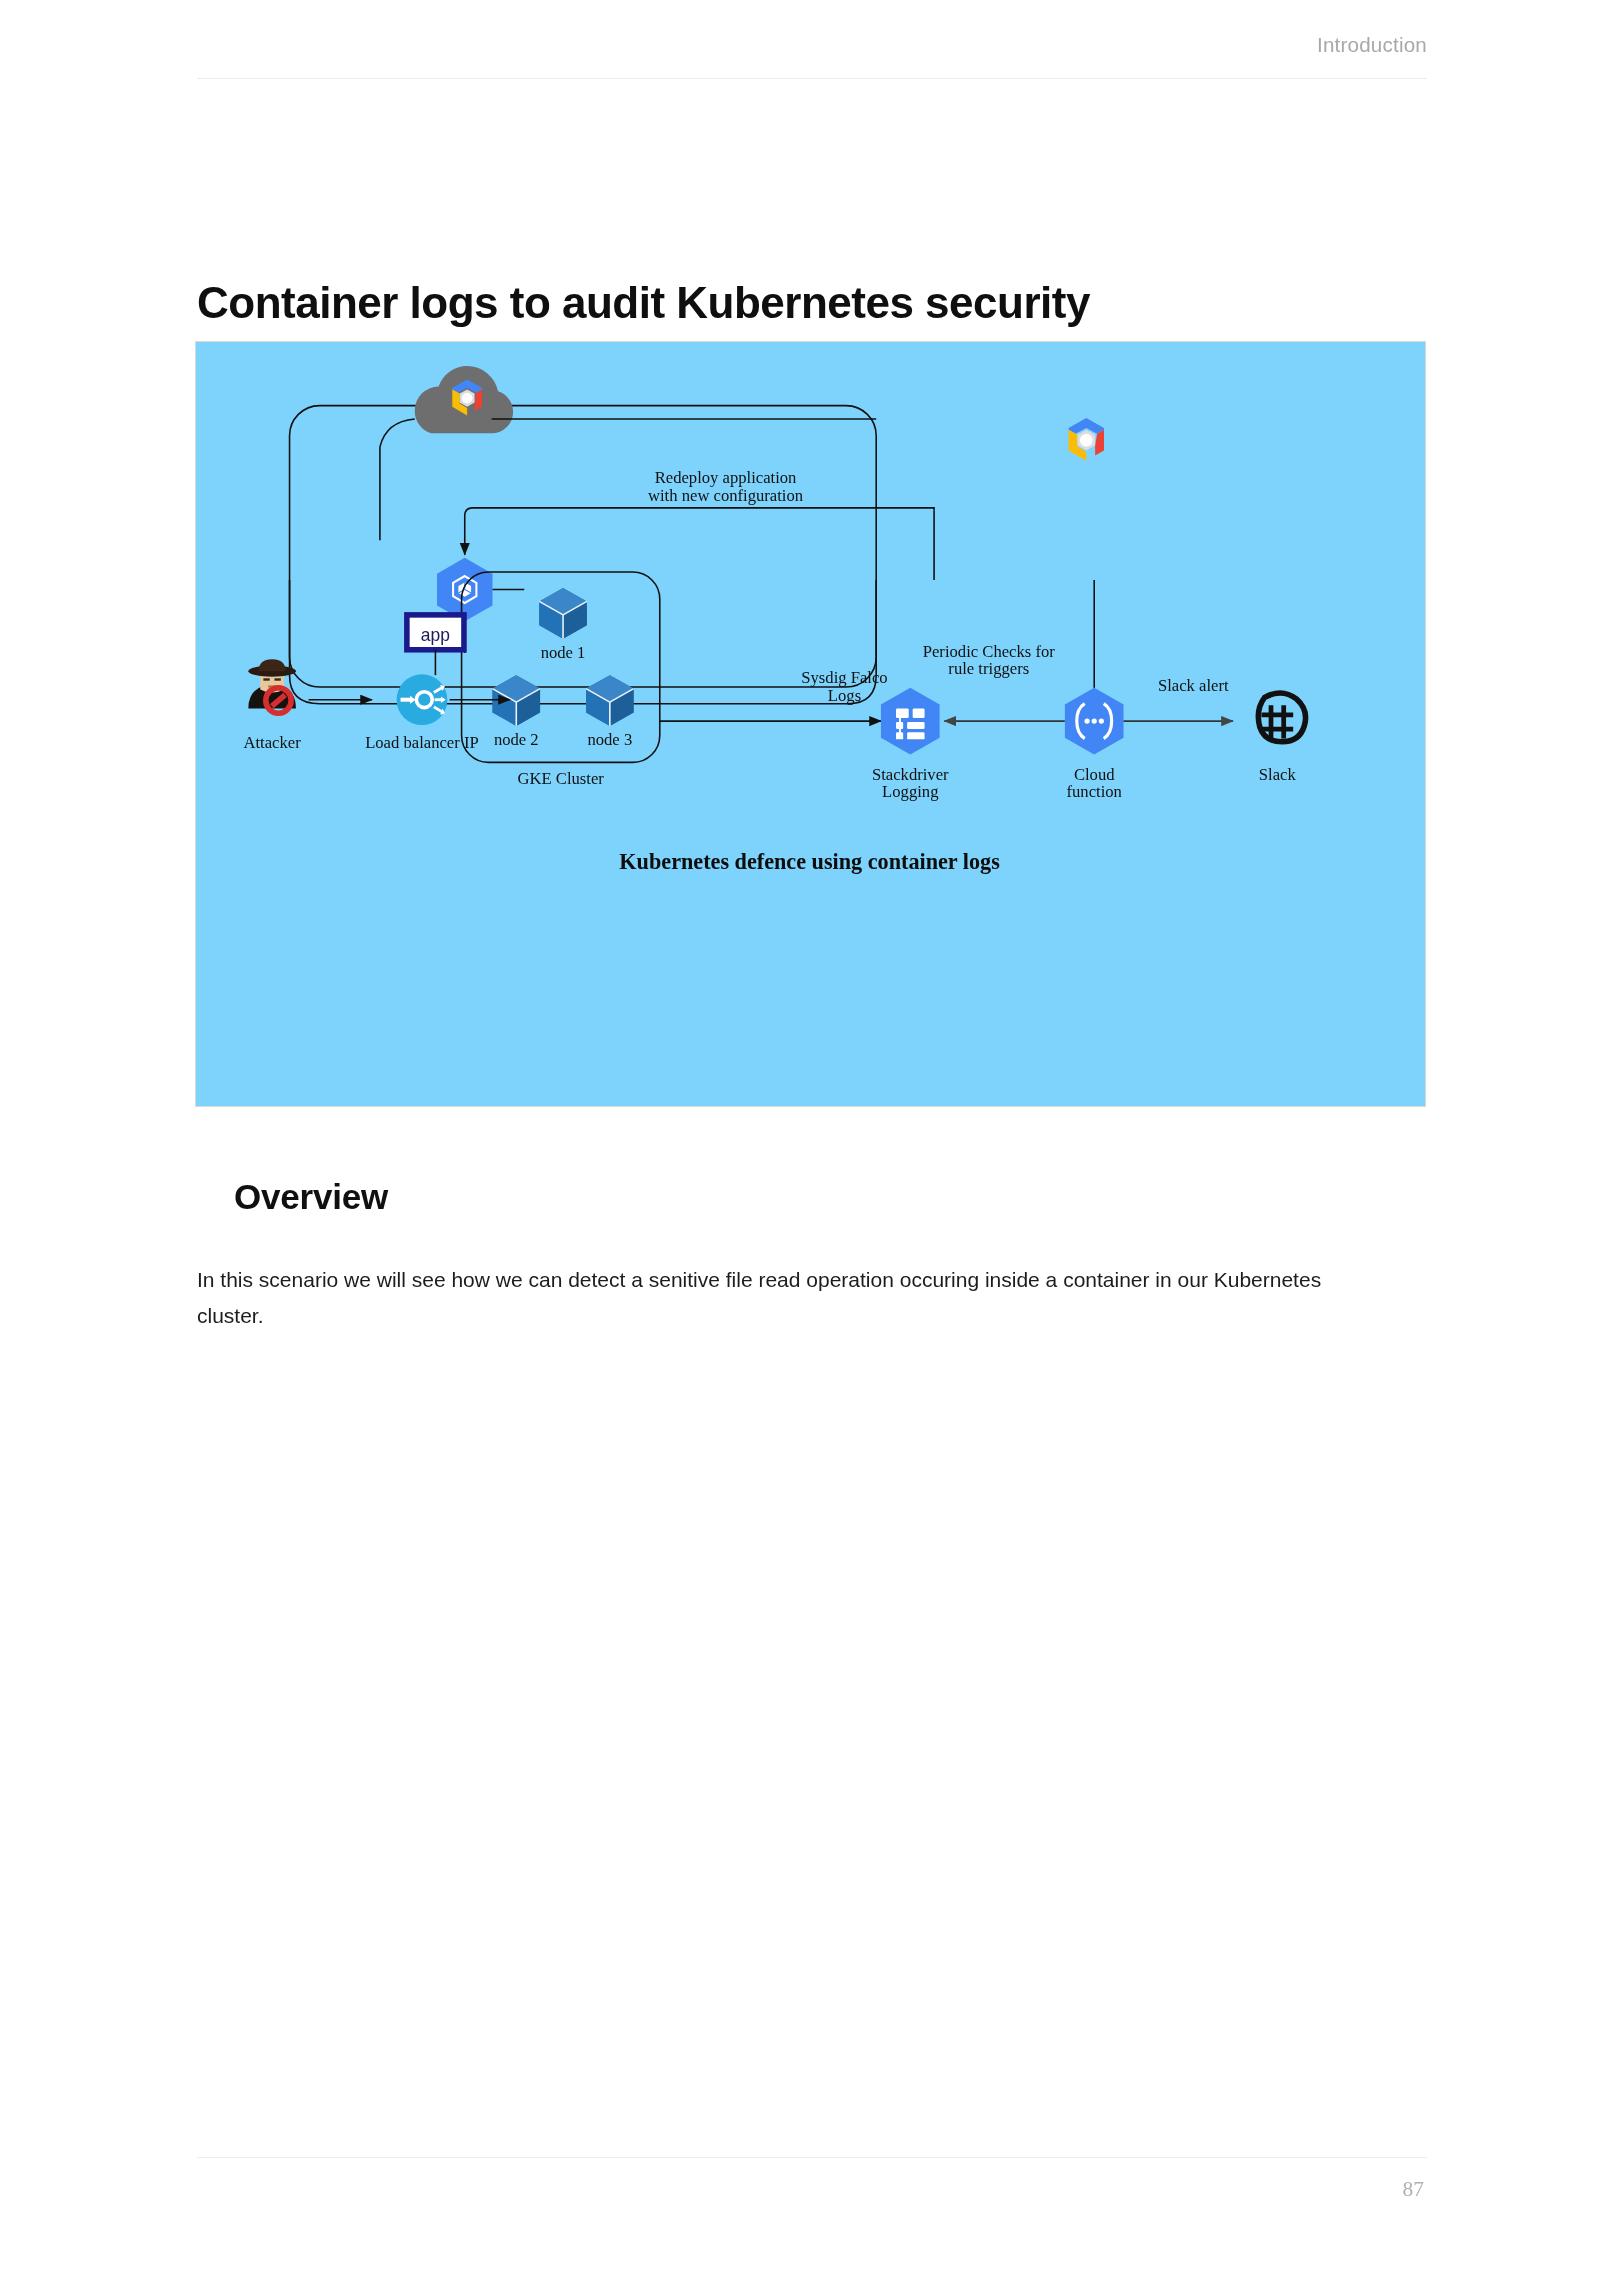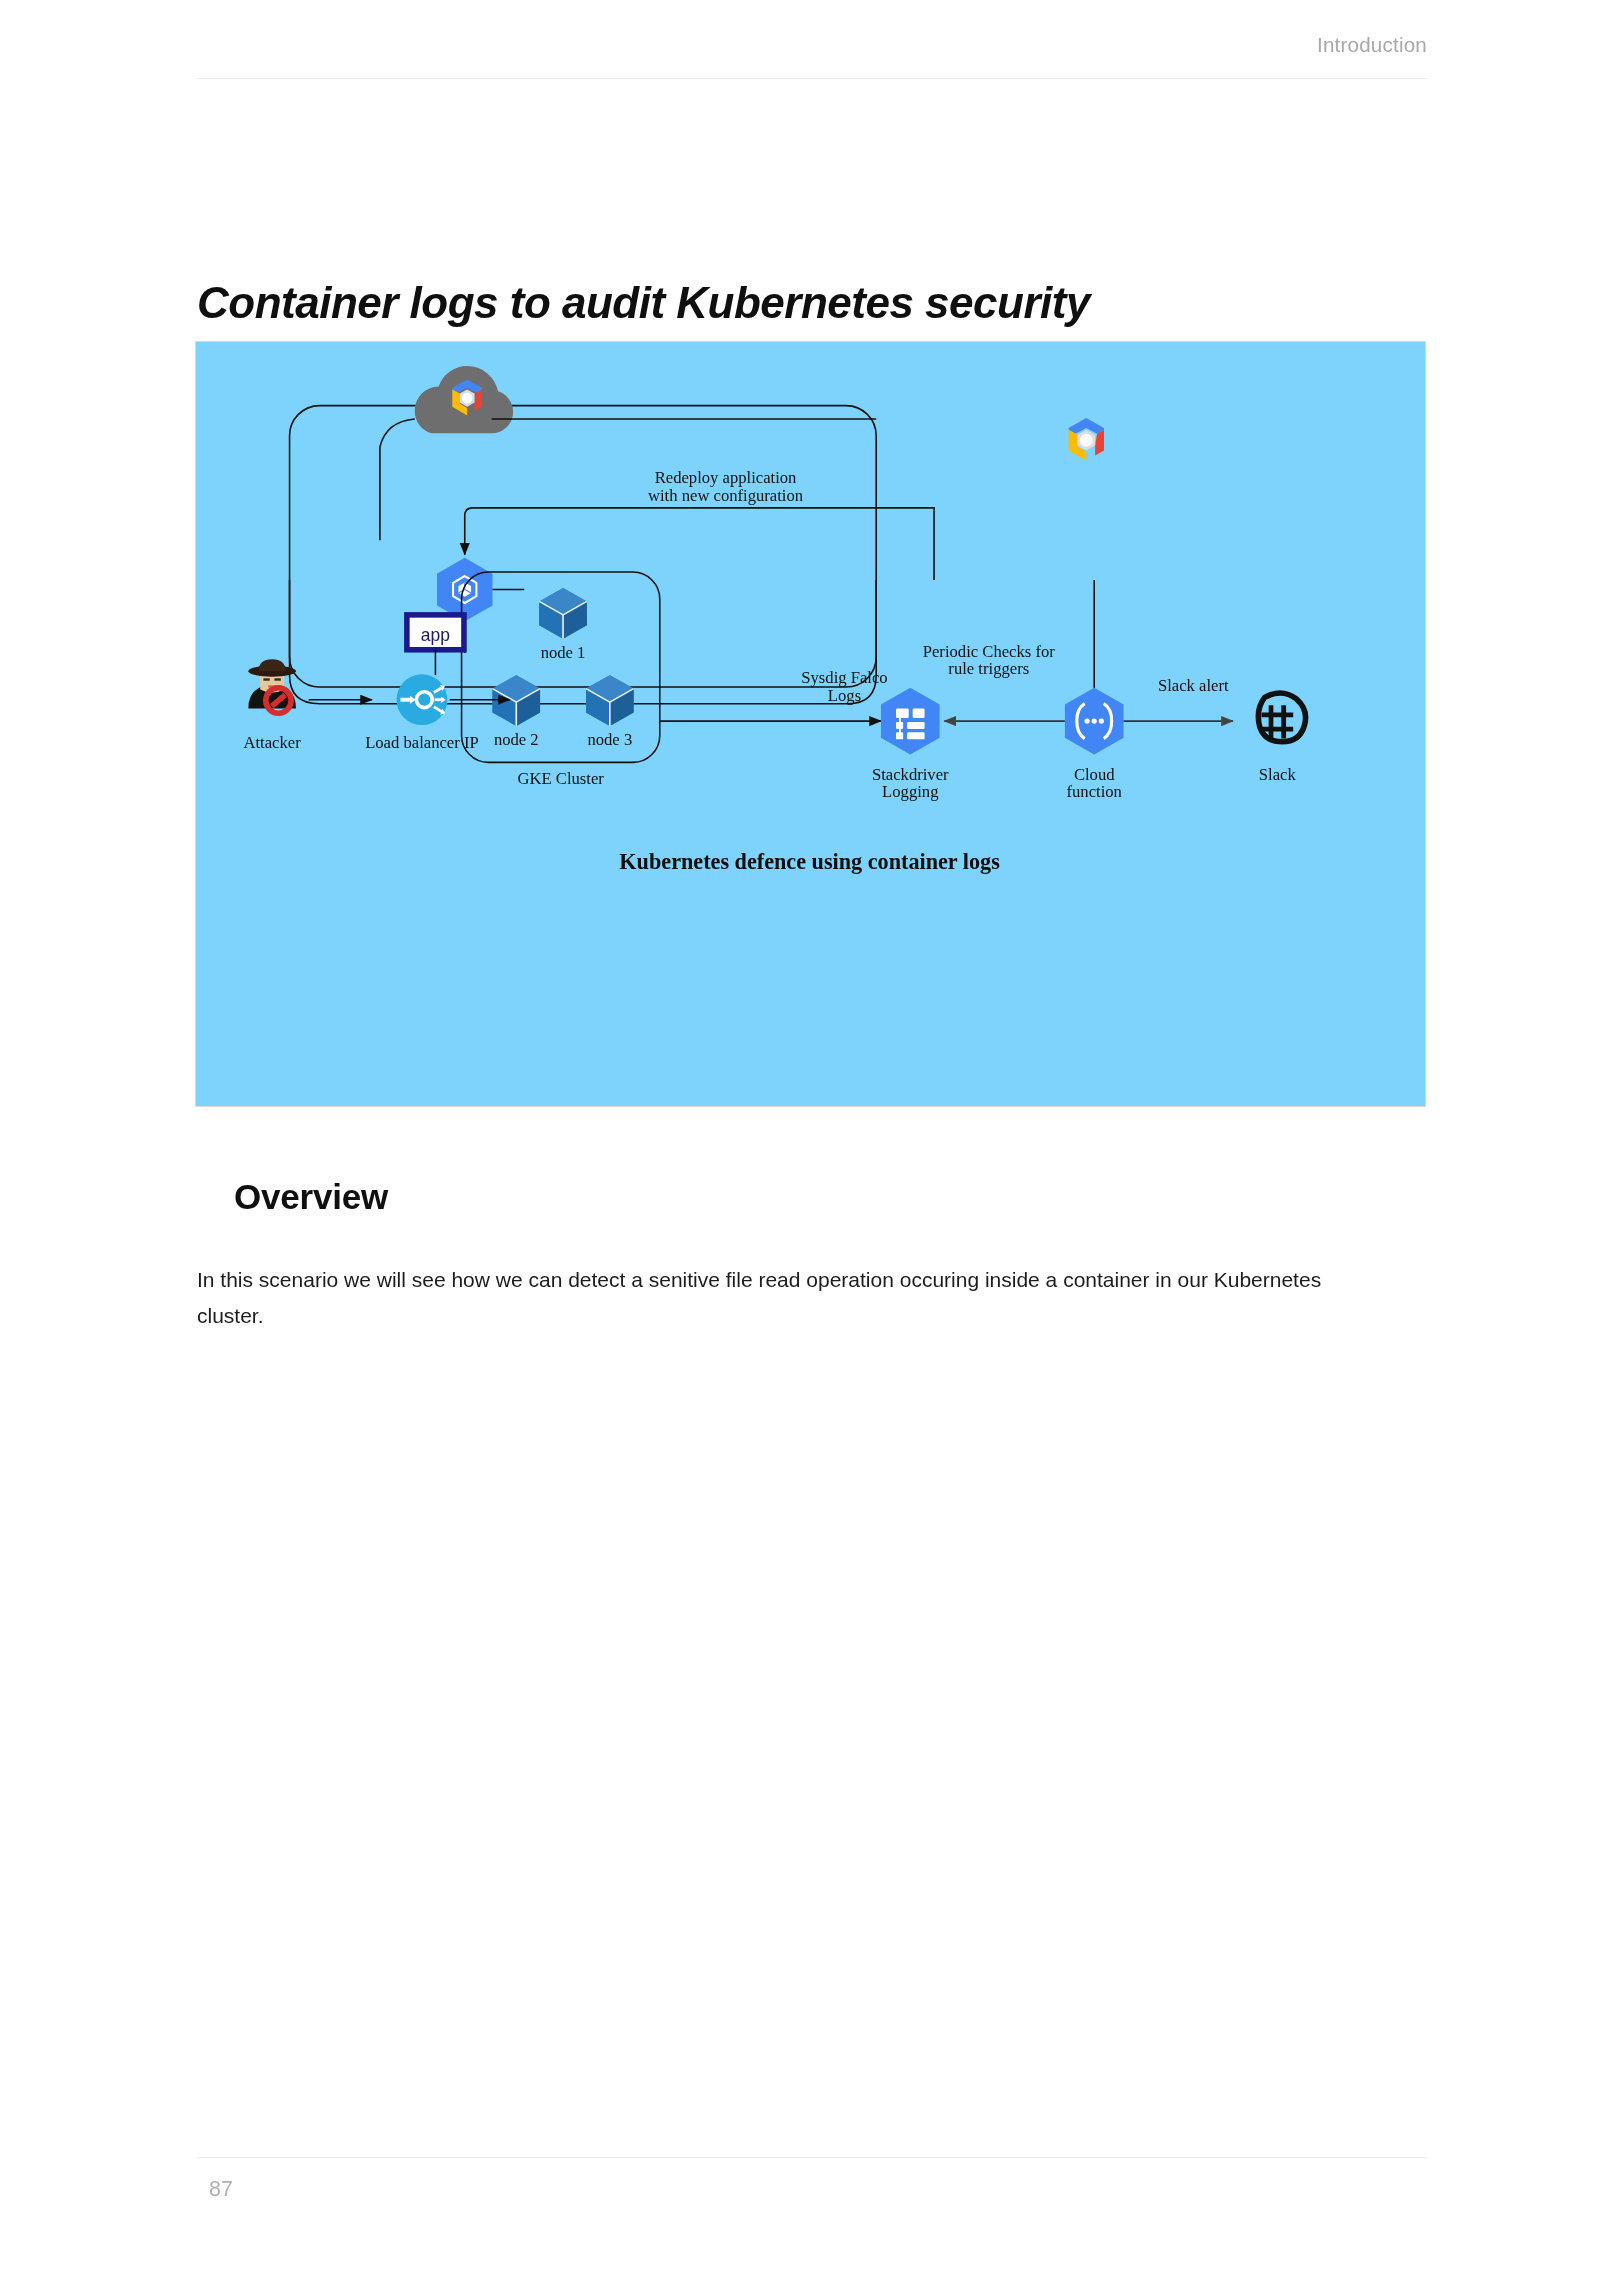--- a/index.html
+++ b/index.html
@@ -46,21 +46,20 @@
   
   .doc-title {
     position: absolute;
     left: 197px;
     top: 250px;
     font-size: 44px;
     font-weight: bold;
     color: #0f0f0f;
     letter-spacing: -0.5px;
     line-height: 1.1;
-    font-style: italic;
   }
 
   
   .figure {
     position: absolute;
     left: 195px;
     top: 341px;
     width: 1231px;
     height: 766px;
     border: 1.6px solid #d8d8d8;
@@ -96,25 +95,27 @@
   
   .footer-rule {
     position: absolute;
     left: 197px;
     top: 2157px;
     width: 1230px;
     border-top: 1.6px solid #ececec;
   }
   .footer-page {
     position: absolute;
-    left: 209px;
+    left: 194px;
     top: 2177px;
     width: 1230px;
+    text-align: right;
     font-size: 21.4px;
     color: #b0b0b0;
+    font-family: Liberation Serif, serif;
   }
 </style>
 </head>
 <body>
 
 <div class="page">
 
   <div class="runhead">
     <div class="runhead-text">Introduction</div>
     <div class="runhead-rule"></div>

